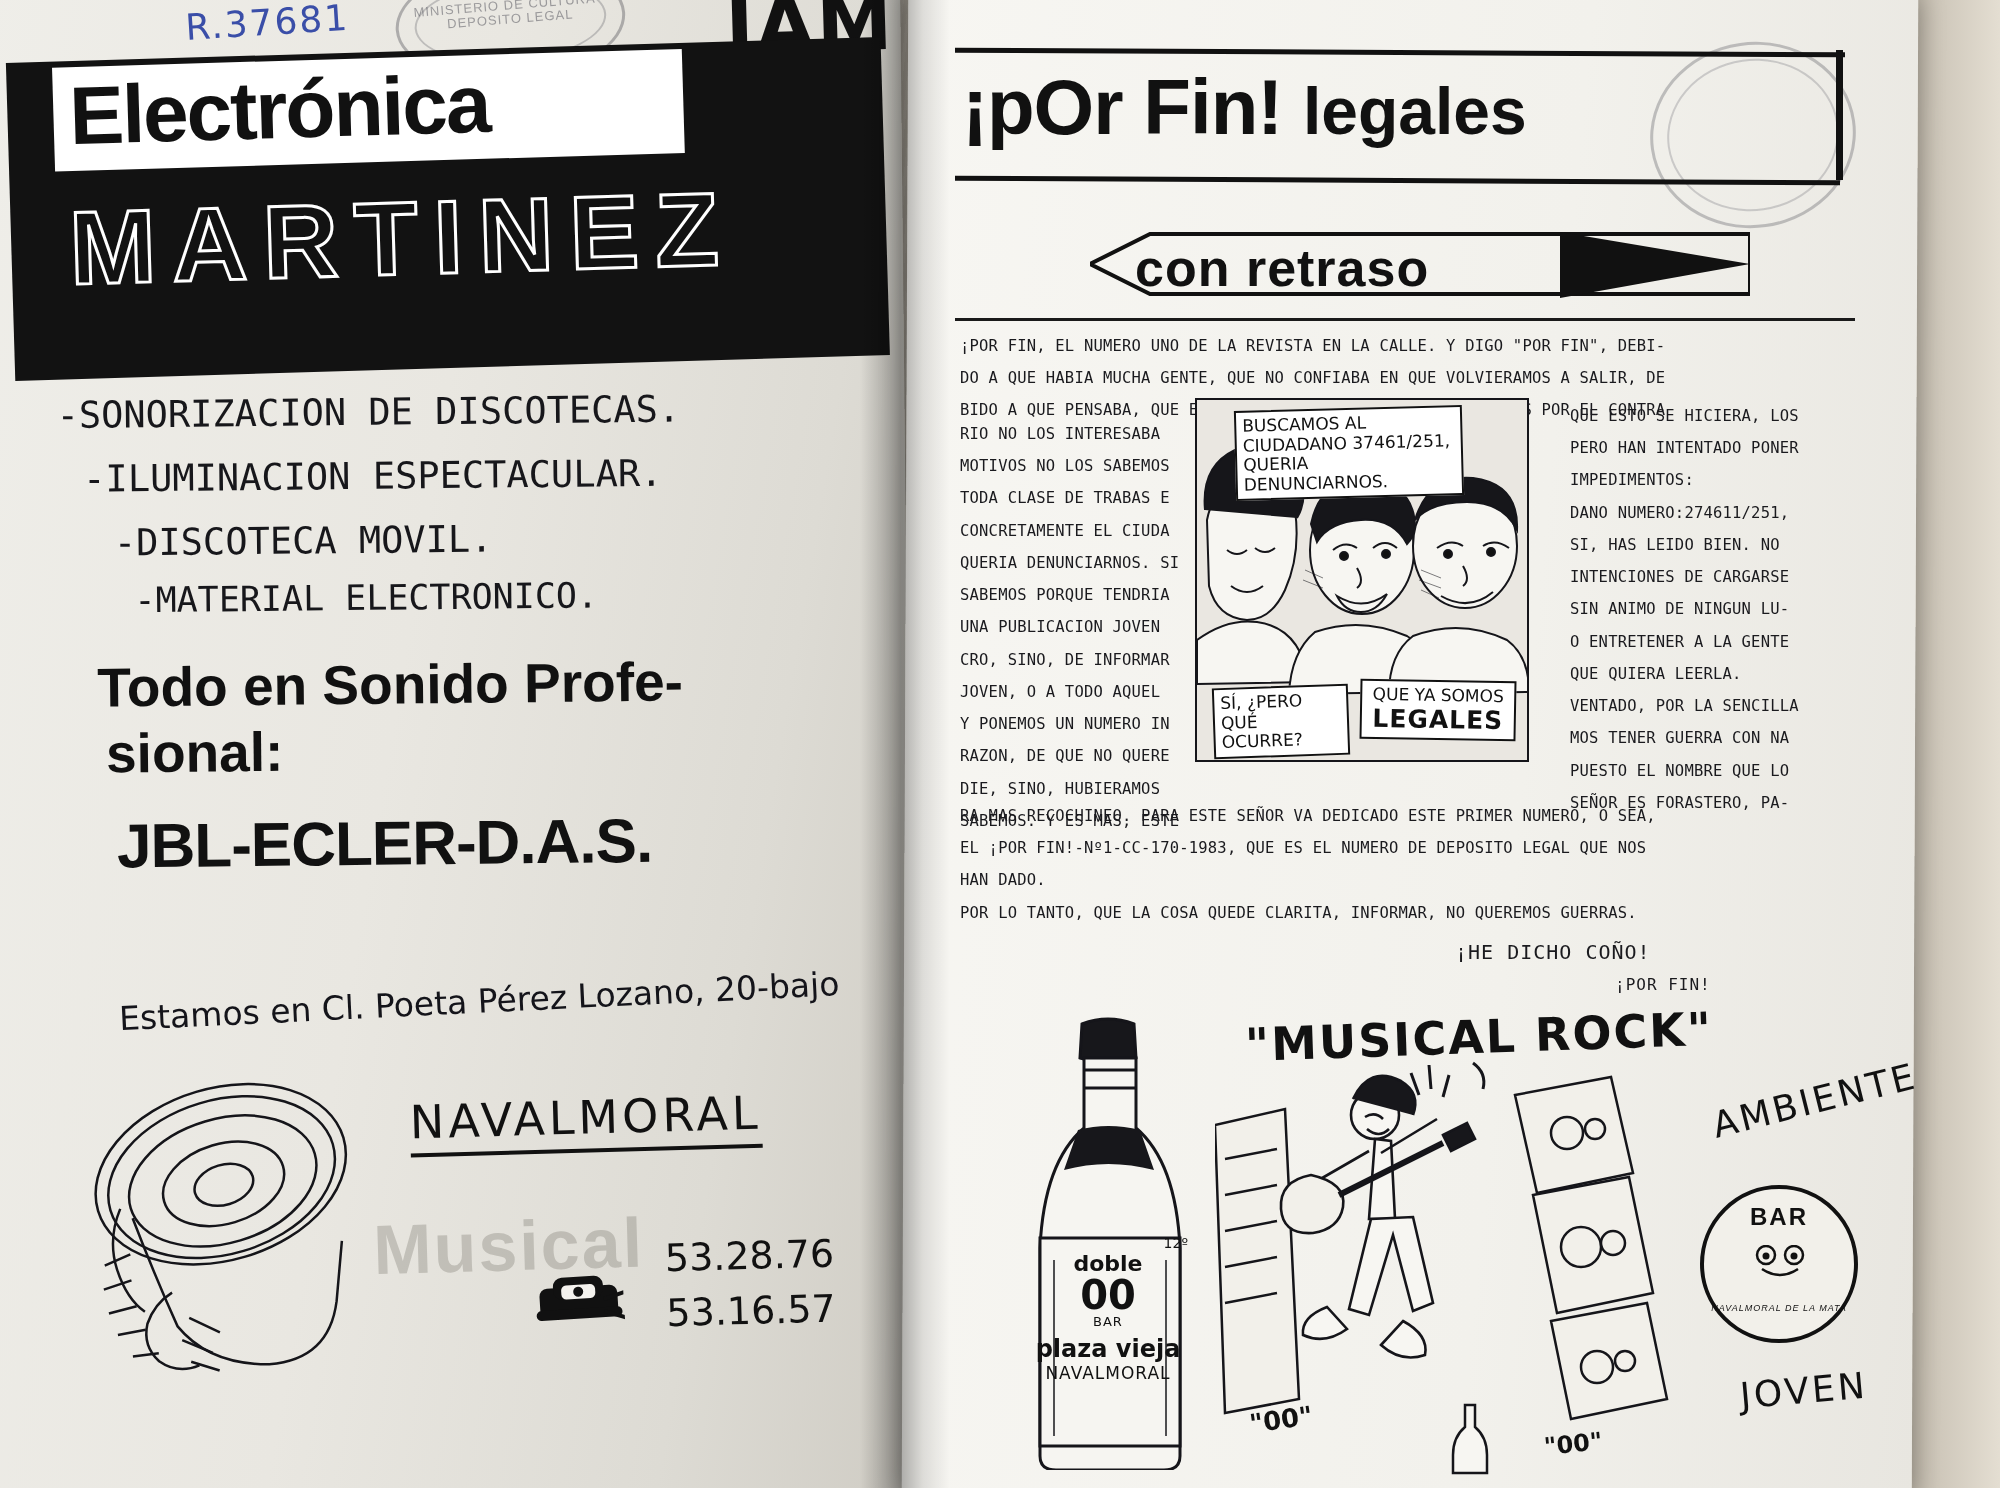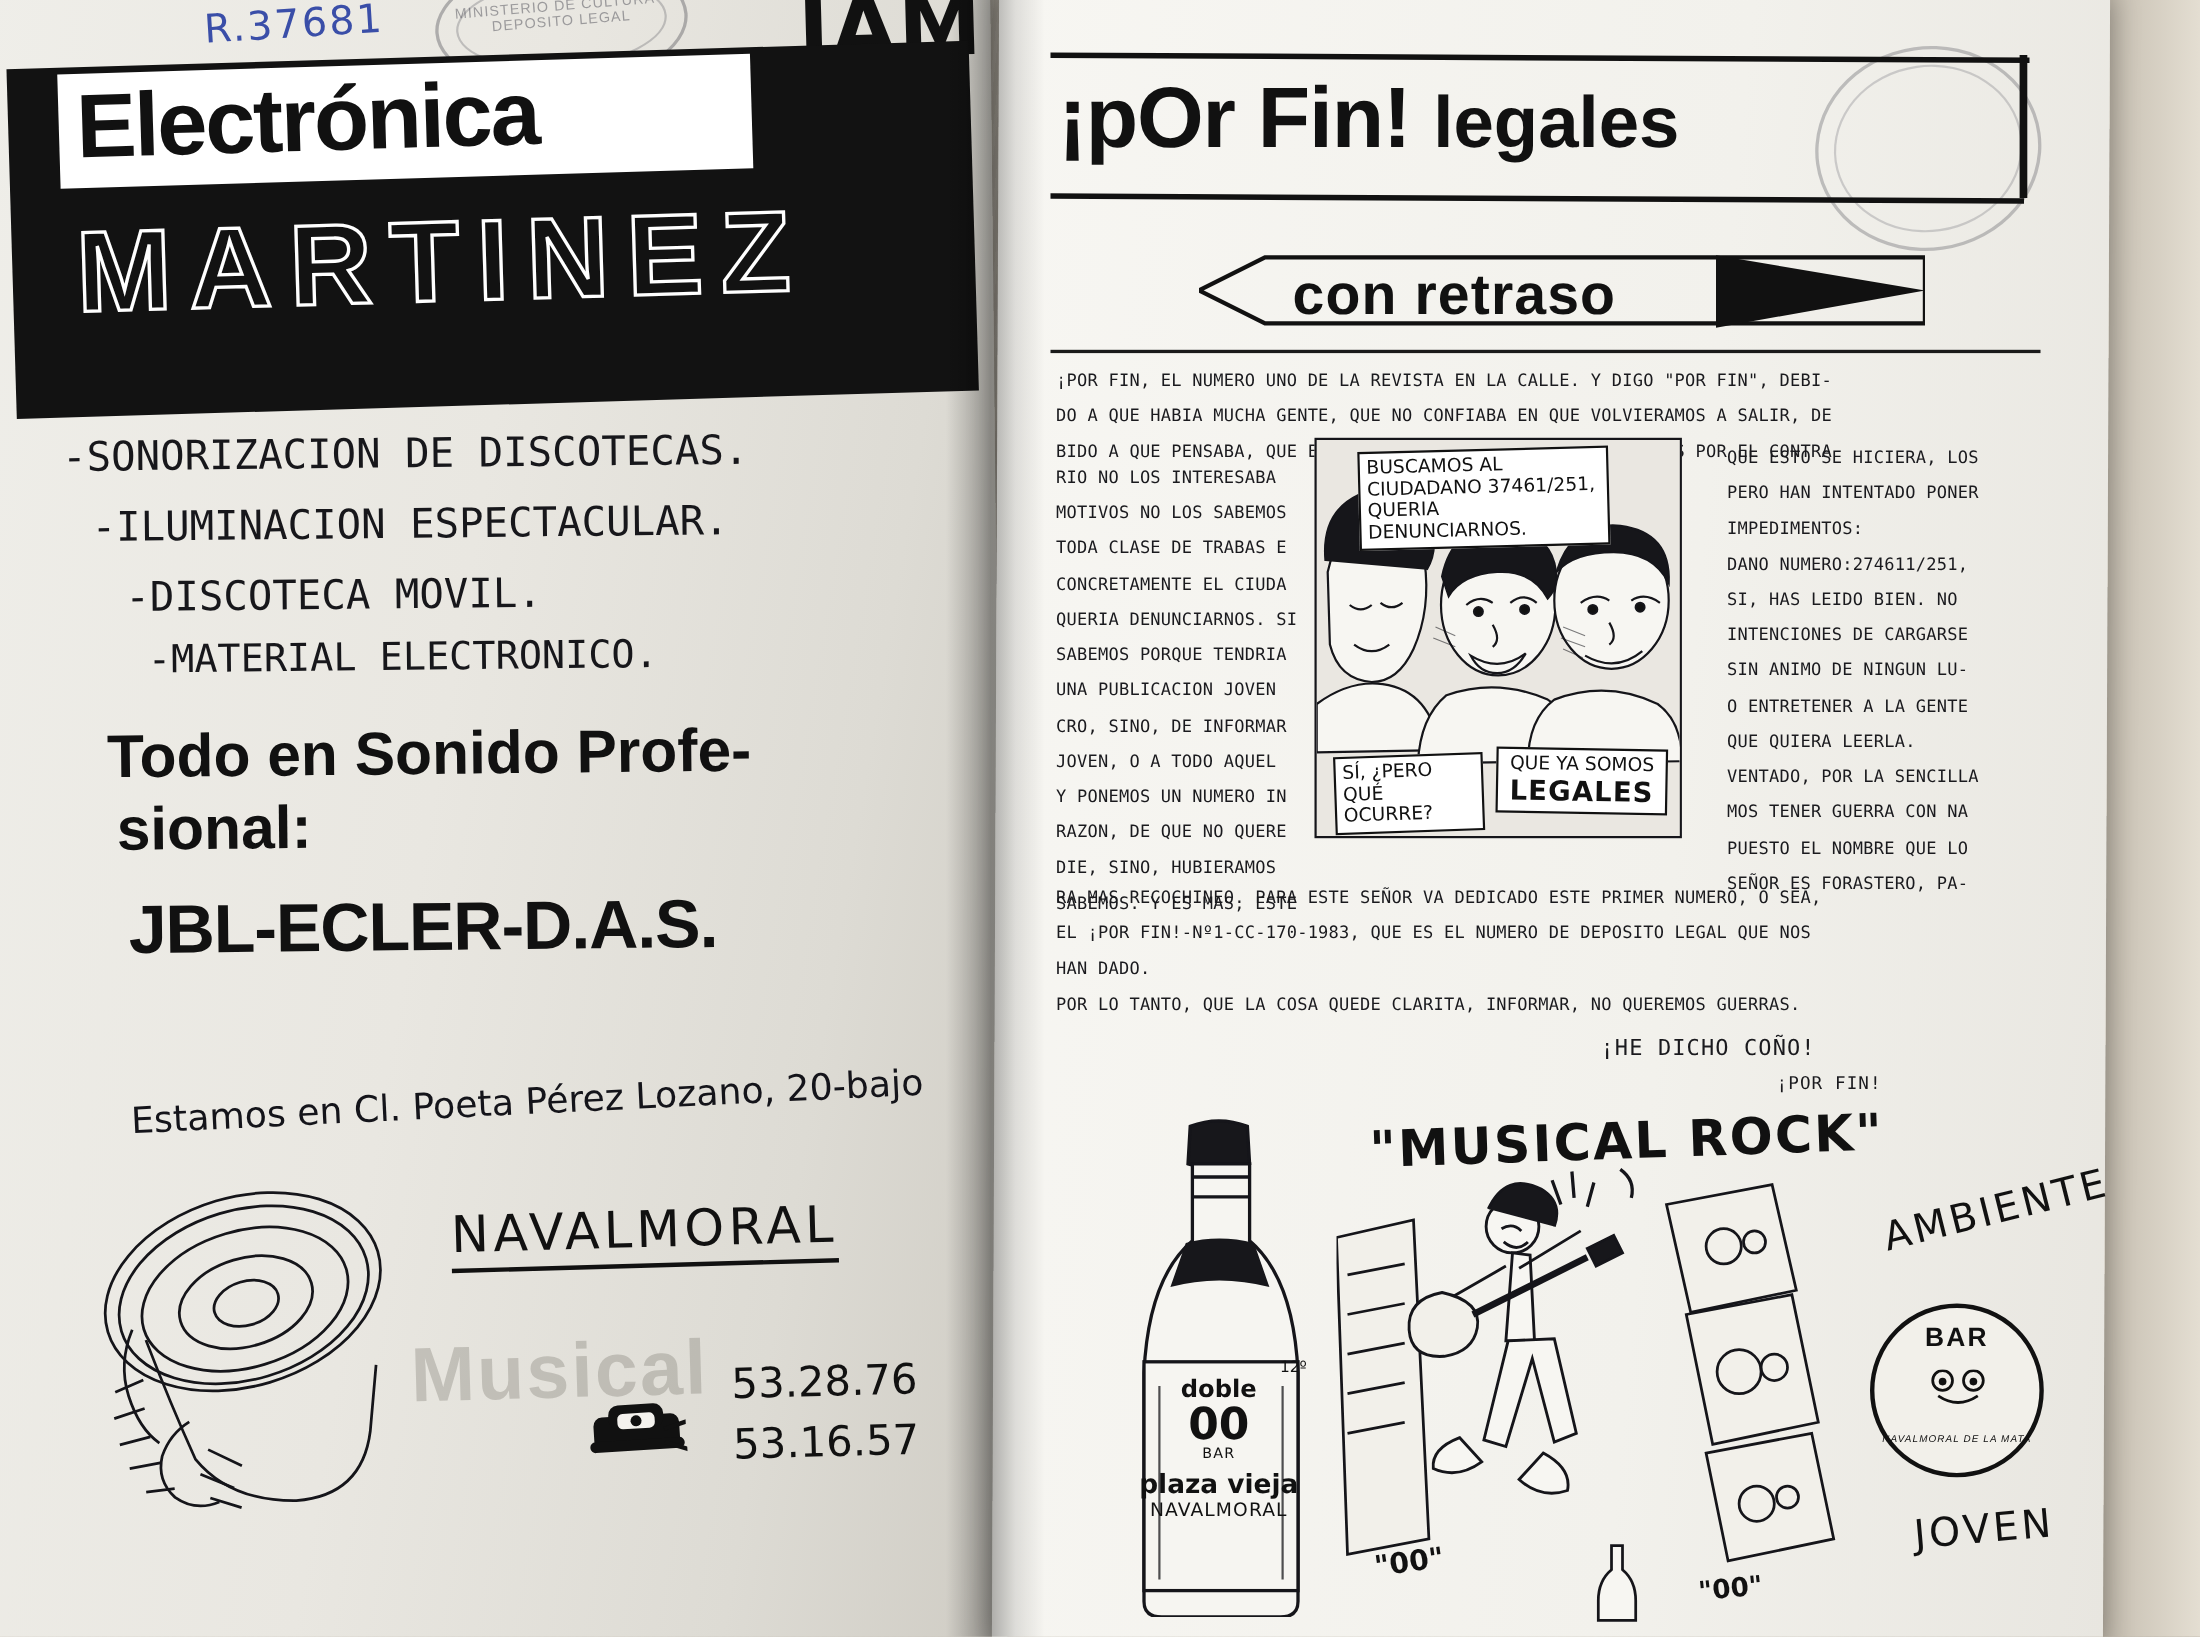--- a/index.html
+++ b/index.html
@@ -182,21 +182,21 @@
     position:absolute;left:962px;top:62px;white-space:nowrap;
     font-size:78px;font-weight:bold;color:#111;
     font-family:"Liberation Sans",sans-serif;letter-spacing:-1px;
   }
   #porfin .legales{font-weight:bold;font-size:66px;letter-spacing:0px;}
   #arrow-band{
     position:absolute;left:1090px;top:228px;width:660px;height:72px;
   }
   #retraso{
     position:absolute;left:1135px;top:238px;
-    font-size:52px;font-weight:bold;color:#111;letter-spacing:1px;margin-left:40px;
+    font-size:52px;font-weight:bold;color:#111;letter-spacing:1px;
   }
   #rule-under-arrow{
     position:absolute;left:955px;top:318px;width:900px;height:3px;background:#1a1a1a;
   }
   .col{
     position:absolute;
     font-family:"DejaVu Sans Mono", monospace;
     font-size:15.5px;line-height:2.08;color:#1a1a1e;
     letter-spacing:.2px;
     white-space:pre-line;

